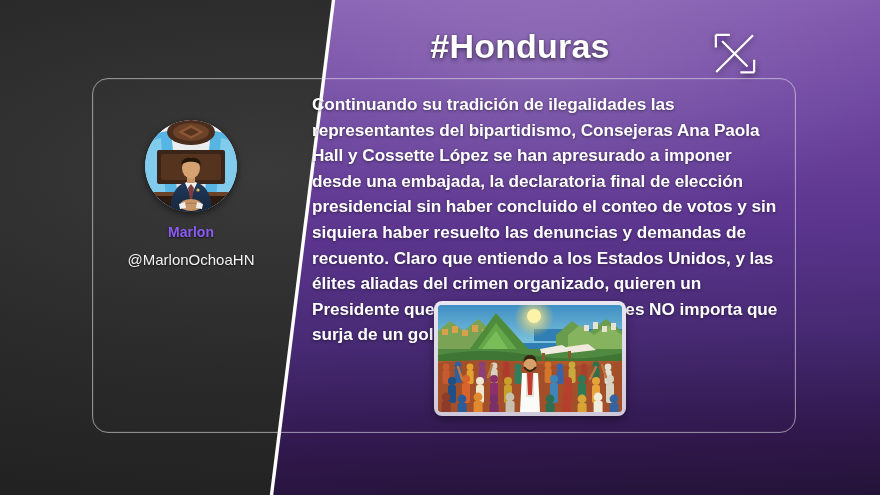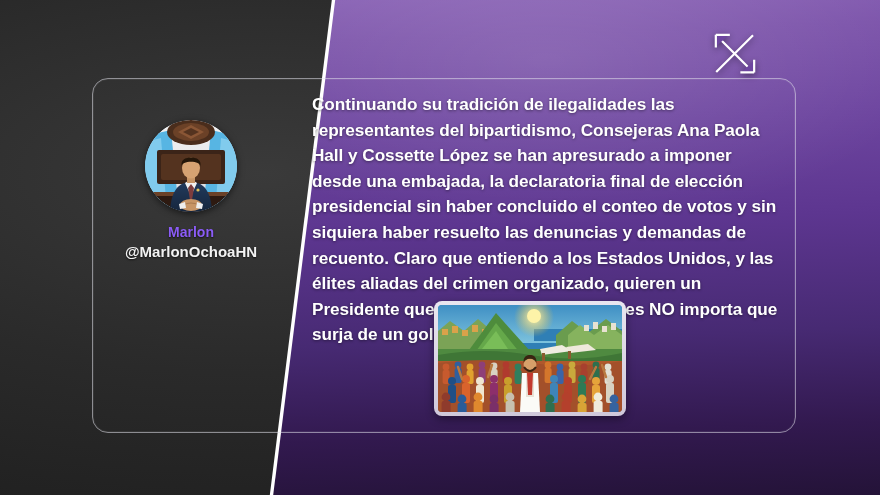--- a/index.html
+++ b/index.html
@@ -114,23 +114,24 @@
     margin-top: 11px;
     color: #8b5cf6;
     font-size: 14px;
     font-weight: bold;
     text-shadow: 0 1px 2px rgba(0,0,0,0.7);
     line-height: 1.35;
   }
   .author-handle {
     color: #f2f2f2;
     font-size: 15px;
-    font-weight: bold;
+    font-weight: normal;
     text-shadow: 0 1px 2px rgba(0,0,0,0.7);
     line-height: 1.35;
+    margin-top: 8px;
   }
 
   
   .tweet-text {
     position: absolute;
     left: 312px;
     top: 92px;
     width: 470px;
     color: #ffffff;
     font-size: 17.2px;
@@ -173,20 +174,21 @@
   <div class="bg-dark"></div>
   <div class="bg-purple"></div>
   <div class="bg-purple-sheen"></div>
 
   <div class="divider">
     <svg width="880" height="495" viewBox="0 0 880 495">
       <line x1="334" y1="-4" x2="271" y2="499" stroke="#ffffff" stroke-width="3.4"></line>
     </svg>
   </div>
 
+  <div class="hashtag">#Honduras</div>
 
   <div class="x-logo">
     <svg width="46" height="46" viewBox="0 0 24 24">
       <path fill="none" stroke="#ffffff" stroke-width="1.15" d="M2.2 2.2 L21.4 21.4 M21.4 2.2 L2.2 21.4"></path>
       <path fill="#6e46a0" stroke="none" d="M8.9 2.0 L2.0 2.0 L2.0 8.2 Z"></path>
       <path fill="#6e46a0" stroke="none" d="M15.2 21.6 L22.0 21.6 L22.0 15.4 Z"></path>
       <path fill="none" stroke="#ffffff" stroke-width="1.15" d="M2.0 2.0 L9.3 2.0 M2.0 2.0 L2.0 8.6 M22.0 21.6 L14.8 21.6 M22.0 21.6 L22.0 15.0"></path>
     </svg>
   </div>
 

